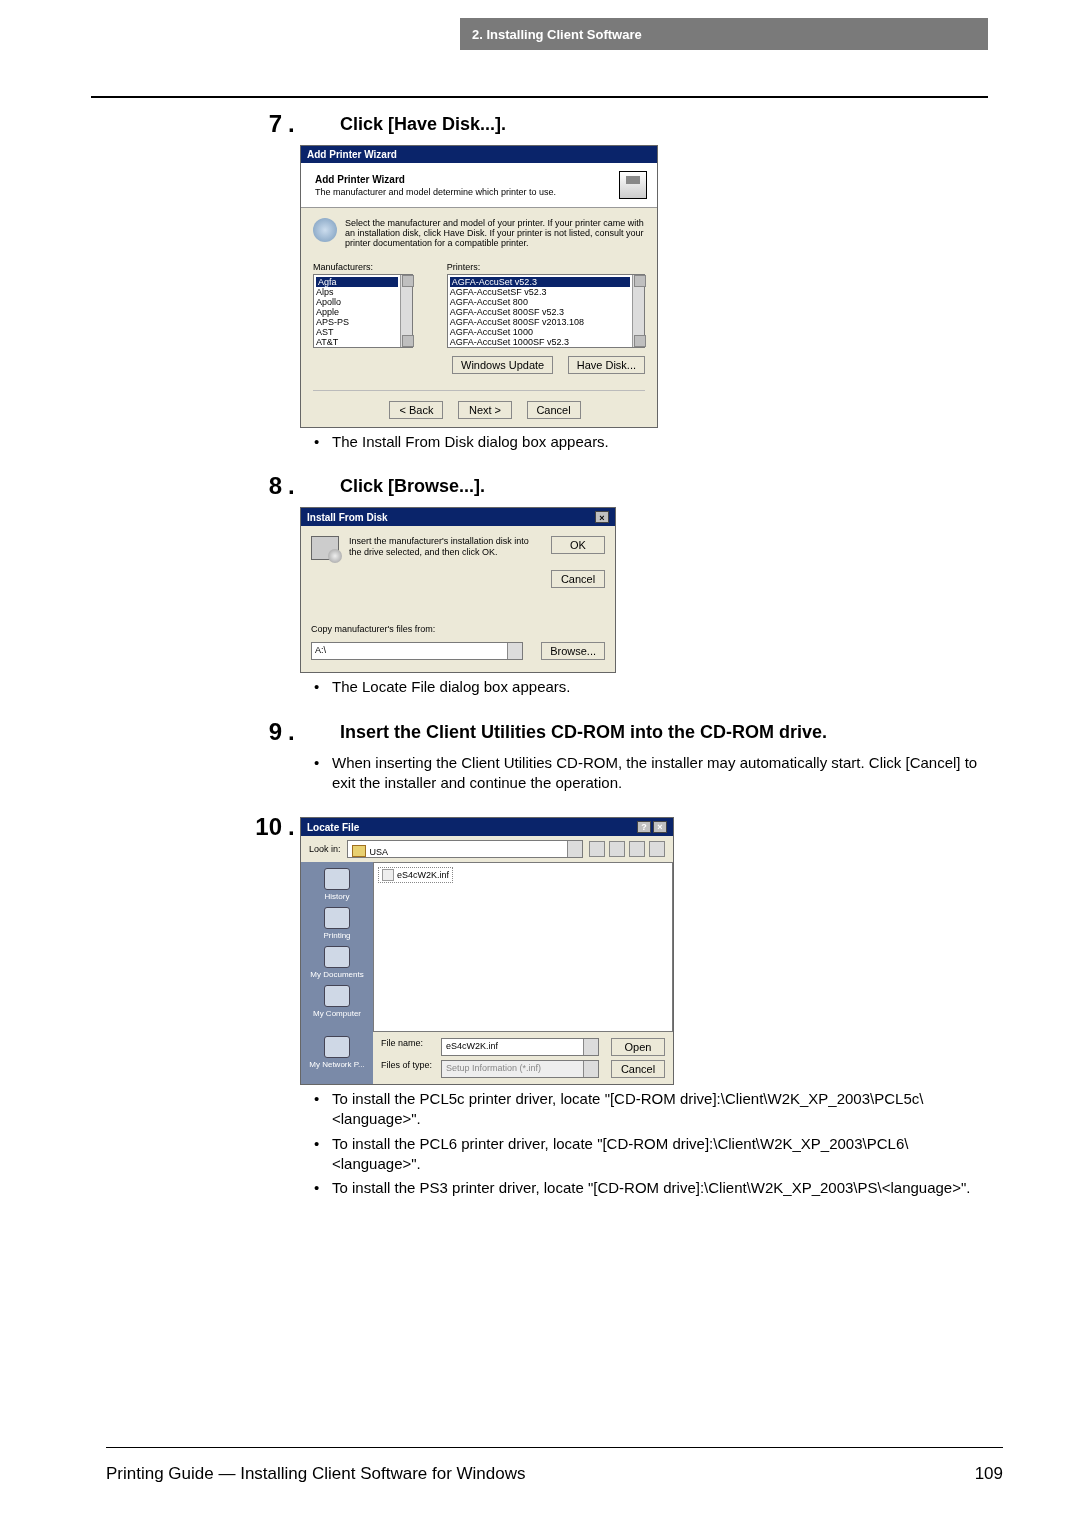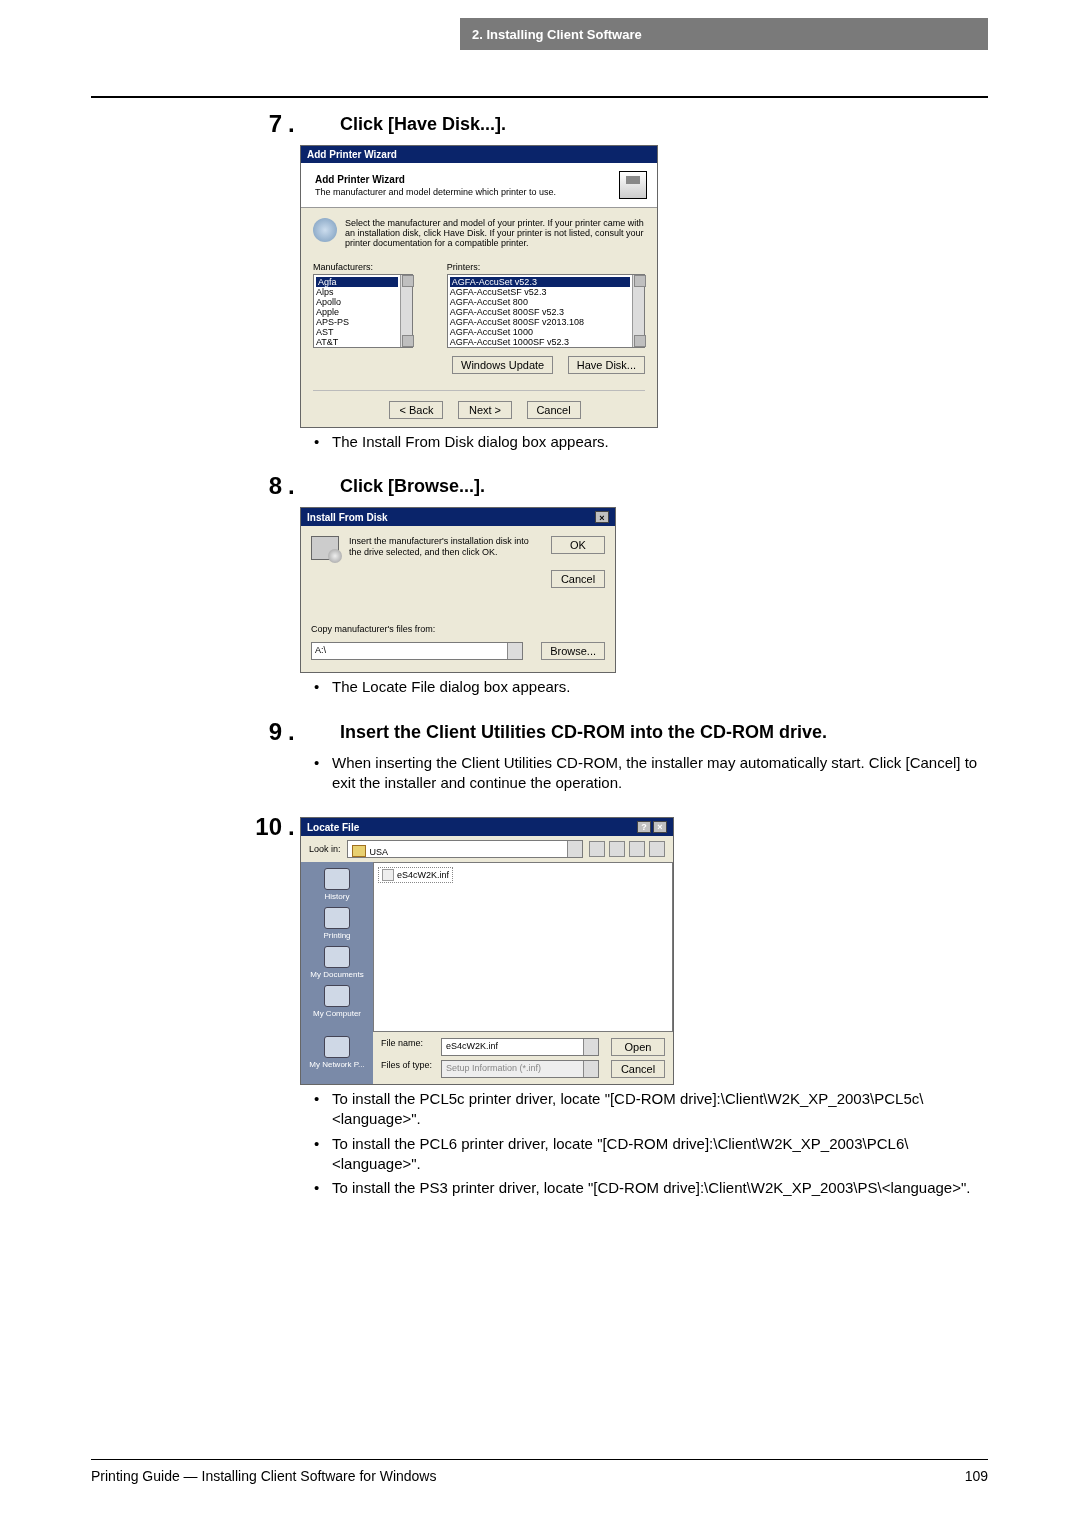--- a/index.html
+++ b/index.html
@@ -191,27 +191,27 @@
   .dlg3 .frow { display:flex; }
   .dlg3 .flbl { width:60px; }
   .dlg3 .finput { flex:1; height:18px; background:#fff; border:1px solid #7a7a7a; padding:2px 4px; font-size:9px; position:relative; }
   .dlg3 .finput.disabled { background:#eee; color:#888; }
   .dlg3 .finput::after{ content:''; position:absolute; right:0; top:0; width:14px; height:100%; background:#dcdcdc; border-left:1px solid #888;}
   .folder-icon { width:14px; height:12px; background:#e8d070; border:1px solid #a07020; margin-right:4px; }
 
   .footer {
     position: absolute;
     bottom: 42px;
-    left: 91px;
+    left: 106px;
     width: 897px;
     border-top: 1px solid #000;
-    padding-top: 8px;
+    padding-top: 16px;
     display: flex;
     justify-content: space-between;
-    font-size: 14px;
+    font-size: 17px;
   }
 </style>
 </head>
 <body>
 
 <div class="header-bar">
   <span>2. Installing Client Software</span>
 </div>
 
 <div class="hr-top"></div>

